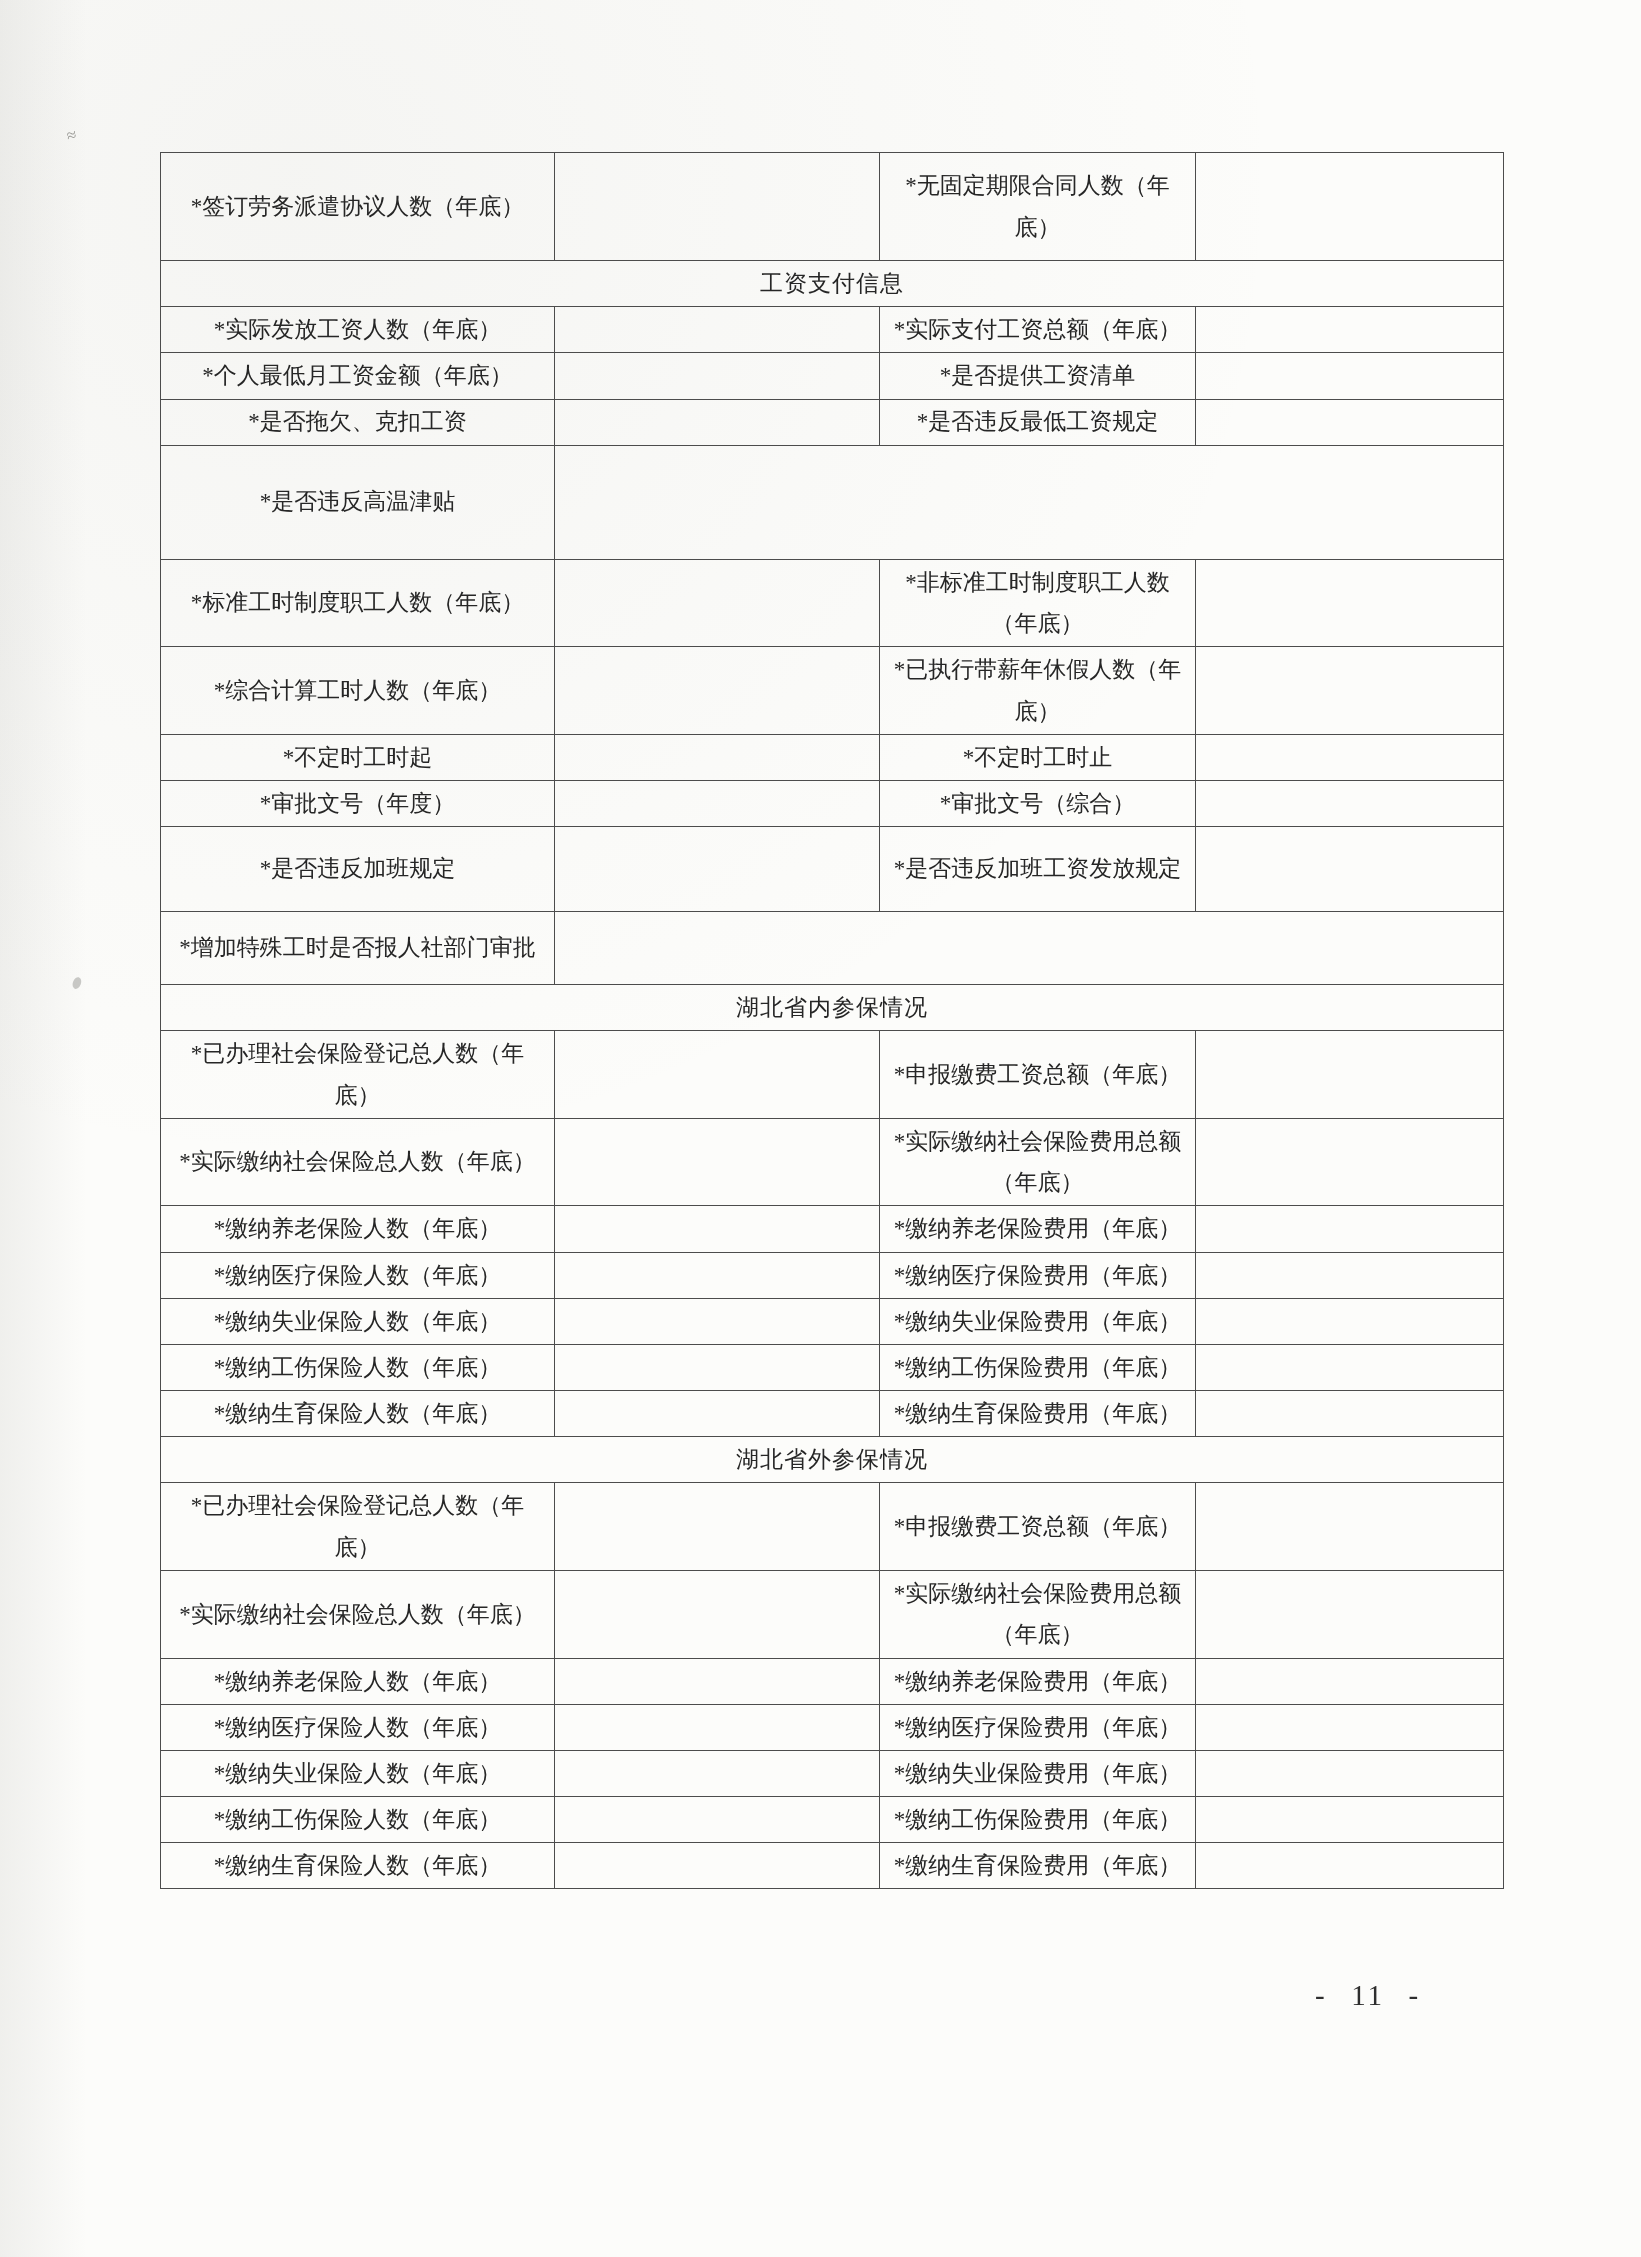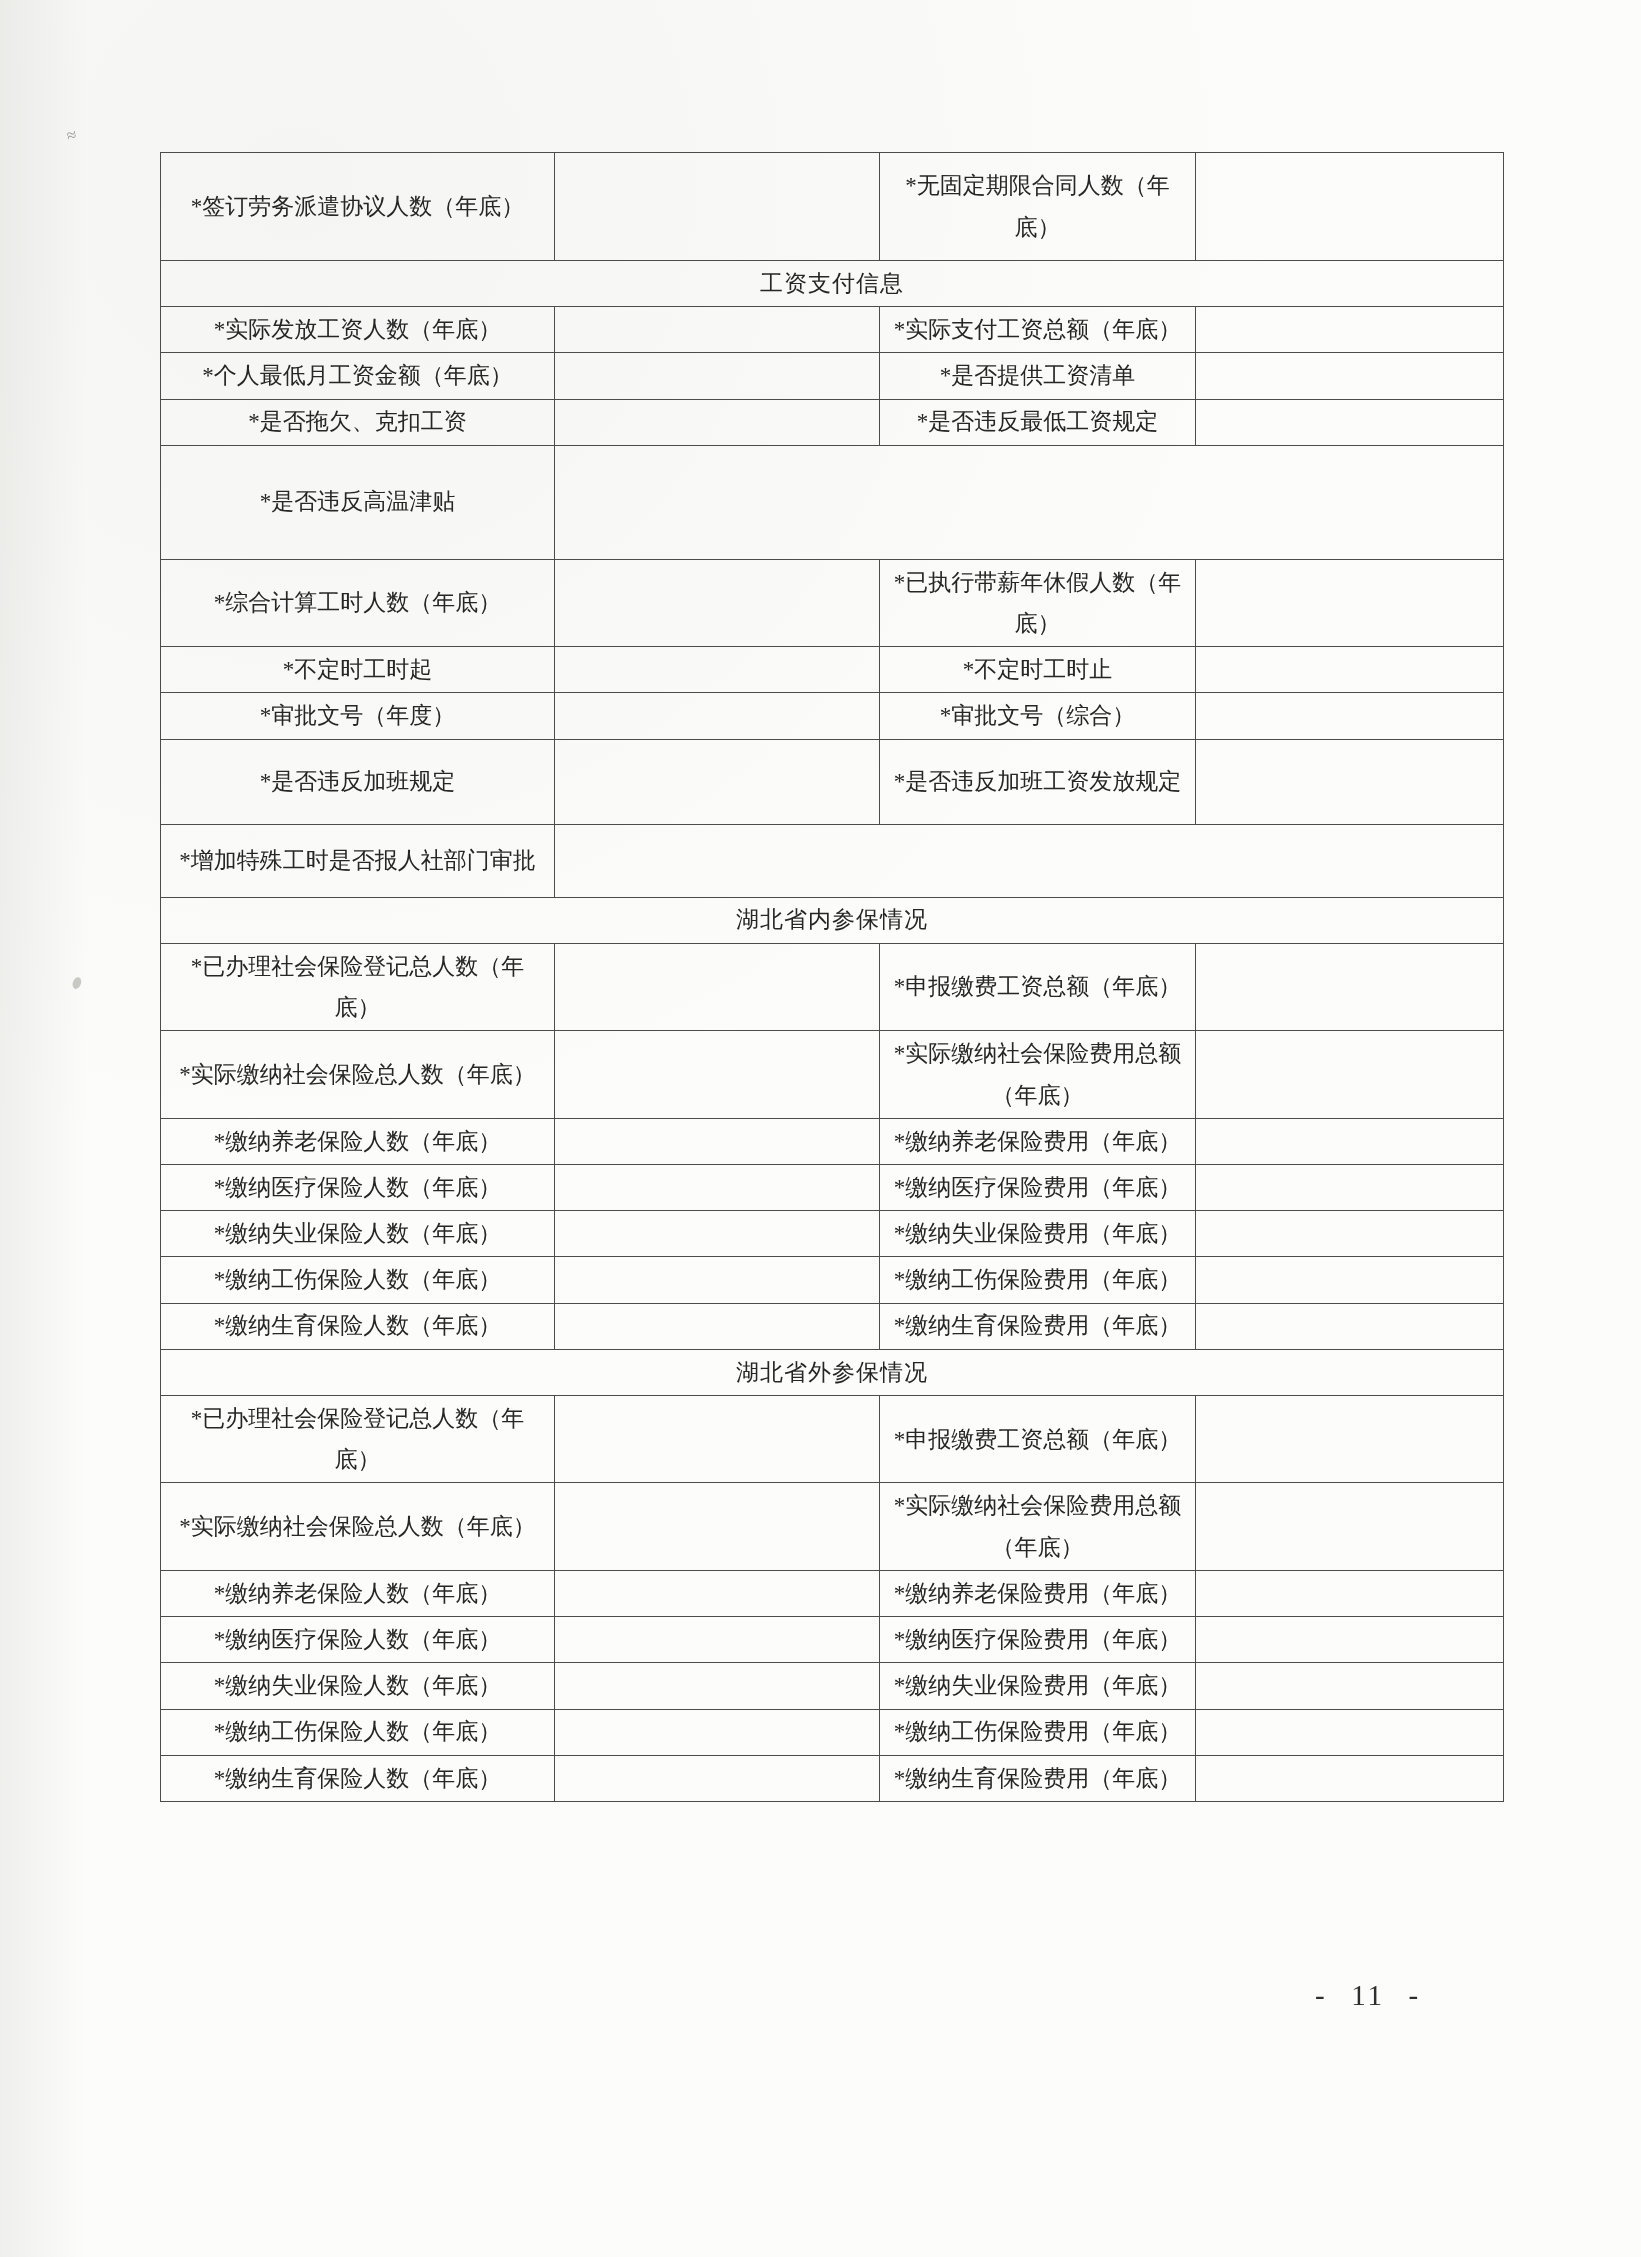--- a/index.html
+++ b/index.html
@@ -103,20 +103,26 @@
         <td class="val"></td>
         <td class="lbl">*是否违反最低工资规定</td>
         <td class="val"></td>
       </tr>
       <tr class="r-118">
         <td class="lbl">*是否违反高温津贴</td>
         <td class="val" colspan="3"></td>
       </tr>
 
       <tr class="r-88">
+        <td class="lbl">*标准工时制度职工人数（年底）</td>
+        <td class="val"></td>
+        <td class="lbl">*非标准工时制度职工人数（年底）</td>
+        <td class="val"></td>
+      </tr>
+      <tr class="r-88">
         <td class="lbl">*综合计算工时人数（年底）</td>
         <td class="val"></td>
         <td class="lbl">*已执行带薪年休假人数（年底）</td>
         <td class="val"></td>
       </tr>
       <tr class="r-48">
         <td class="lbl">*不定时工时起</td>
         <td class="val"></td>
         <td class="lbl">*不定时工时止</td>
         <td class="val"></td>

